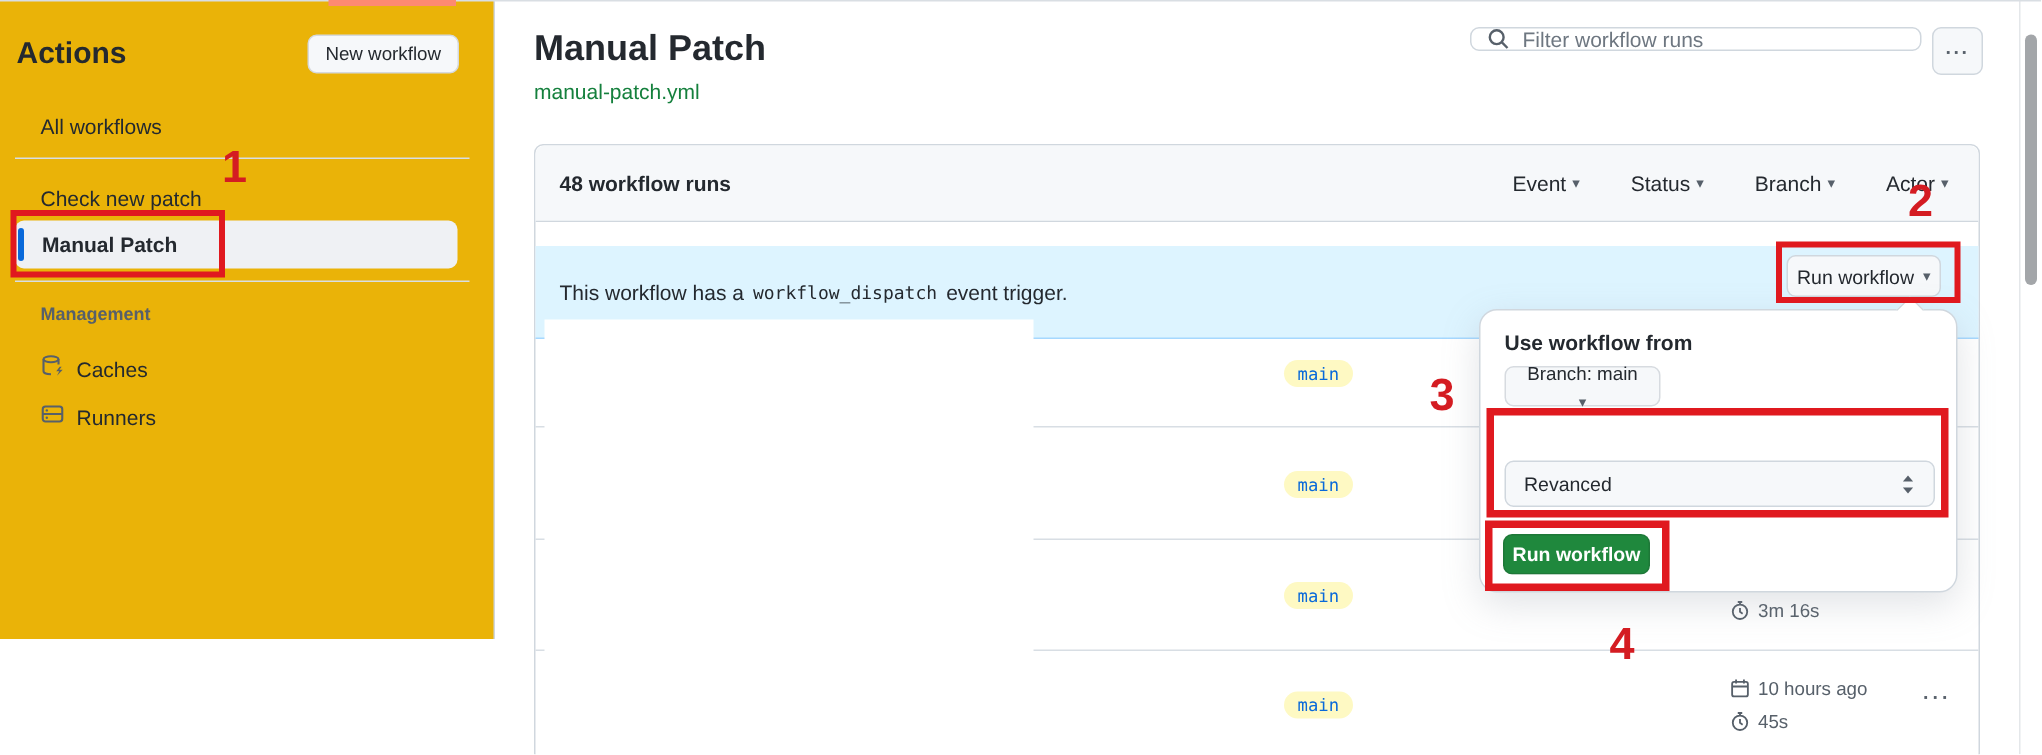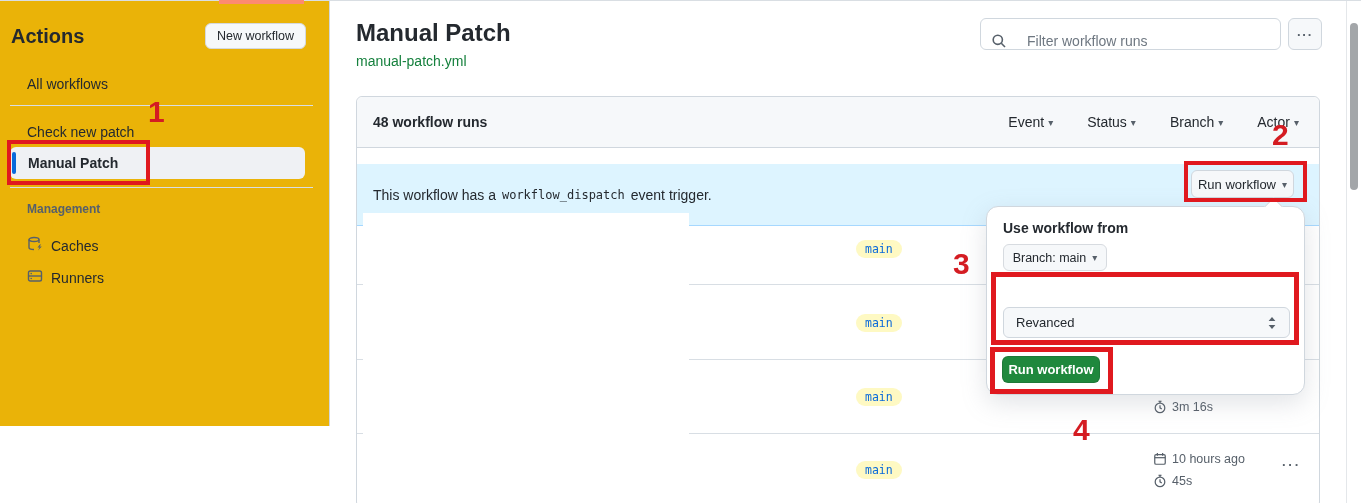--- a/index.html
+++ b/index.html
@@ -32,22 +32,22 @@
   }
   #active-bar { left:12px; top:152px; width:4px; height:22px; background:#0969da; border-radius:3px; }
   #management-header { left:27px; top:202px; font-size:12px; font-weight:700; color:#57606a; }
   .mgmt-row { left:27px; display:flex; align-items:center; gap:8px; font-size:14px; color:#24292f; }
   .mgmt-row svg { flex:0 0 auto; }
 
   
   #page-title { left:356px; top:19px; font-size:24px; font-weight:600; }
   #yml-link { left:356px; top:53px; font-size:14px; color:#15803d; cursor:pointer; }
   #filter-box {
-    left:980px; top:18px; width:301px; height:32px; border:1px solid #d0d7de;
-    border-radius:6px; background:#fff; display:flex; align-items:flex-end; padding:0 10px; gap:20px;
+    left:980px; top:18px; width:301px; height:16px; border:1px solid #d0d7de;
+    border-radius:6px; background:#fff; display:flex; align-items:center; padding:0 10px; gap:8px;
   }
   #filter-input {
     border:none; outline:none; flex:1; font-size:14px; color:#24292f; background:transparent;
     font-family:"Liberation Sans", sans-serif;
   }
   #filter-input::placeholder { color:#6e7781; }
   #header-kebab {
     left:1288px; top:18px; width:34px; height:32px; border:1px solid #d0d7de; border-radius:6px;
     background:#f6f8fa; color:#57606a; display:flex; align-items:center; justify-content:center;
     font-weight:700; font-size:13px; letter-spacing:1px; cursor:pointer;
@@ -98,21 +98,21 @@
     box-shadow:0 8px 24px rgba(140,149,159,0.25);
   }
   #dialog-caret {
     left:1267px; top:200px; width:13px; height:13px; background:#fff; z-index:21;
     border-left:1px solid #d0d7de; border-top:1px solid #d0d7de; transform:rotate(45deg);
   }
   #use-workflow-from { left:1003px; top:220px; font-size:14px; font-weight:700; z-index:22; }
   #branch-select-btn {
     left:1003px; top:244px; width:104px; height:27px; background:#f6f8fa; border:1px solid #d7dbe0;
     border-radius:6px; z-index:22; font-size:12.5px; color:#24292f;
-    display:flex; align-items:center; justify-content:center; gap:6px; cursor:pointer;
+    display:flex; align-items:center; justify-content:center; gap:6px; cursor:pointer;flex-direction:column;
   }
   #input-label { left:1004px; top:285px; z-index:22; font-size:12.5px; font-weight:700;
     font-family:"DejaVu Sans Mono","Liberation Mono",monospace; }
   #input-label .req { color:#cf222e; margin-left:5px; }
   #revanced-select {
     left:1003px; top:307px; width:287px; height:31px; background:#f6f8fa; border:1px solid #d0d7de;
     border-radius:6px; z-index:22; display:flex; align-items:center; justify-content:space-between;
     padding:0 12px; font-size:13px; color:#24292f; cursor:pointer;
   }
   #dialog-run-btn {

